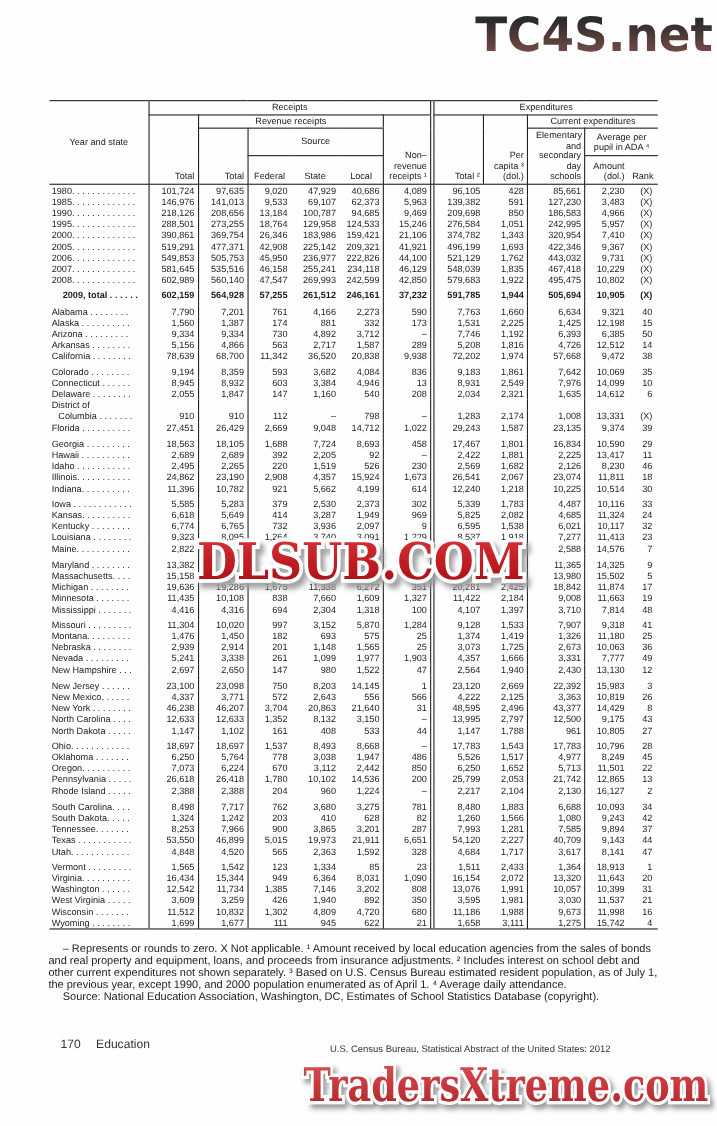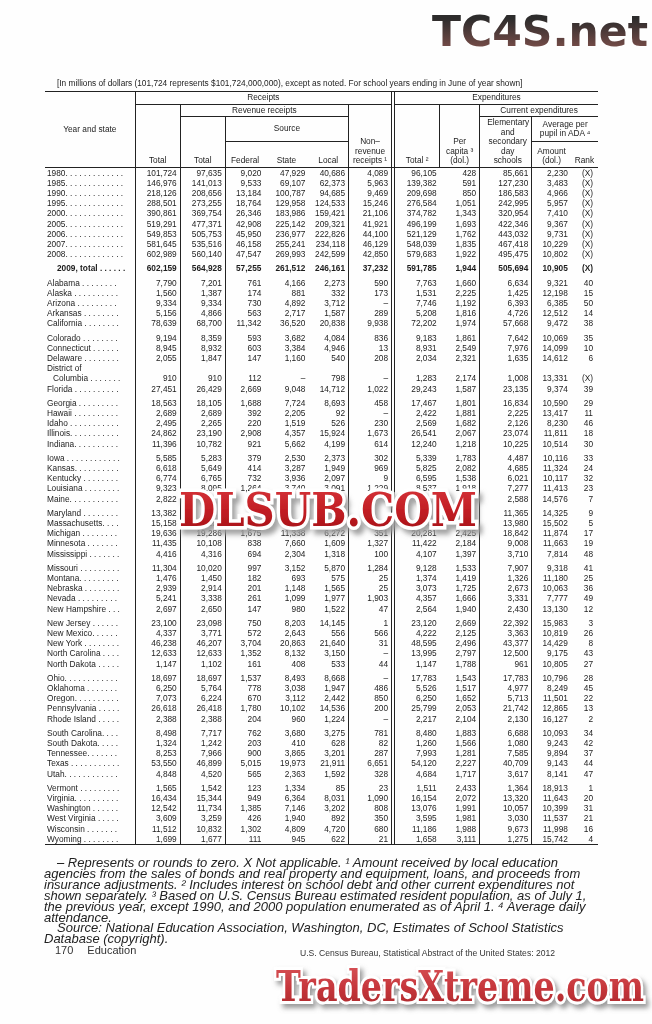--- a/index.html
+++ b/index.html
@@ -11,53 +11,52 @@
   .subtitle{position:absolute;left:57px;top:78px;width:560px;font-size:8.3px;color:#222;}
   
   table.maintab{position:absolute;left:45px;top:91px;width:553px;border-collapse:collapse;table-layout:fixed;
         font-size:8.3px;border-top:1.4px solid #222;border-bottom:1.4px solid #222;}
   col.c-name{width:90px}col.c-tot{width:45px}col.c-trev{width:45px}col.c-fed{width:39px}
   col.c-st{width:44px}col.c-loc{width:40px}col.c-nrev{width:43px}col.c-sp{width:3px}
   col.c-texp{width:45px}col.c-pcap{width:40px}col.c-elem{width:52px}col.c-amt{width:39px}col.c-rank{width:27px}
   th{font-weight:normal;padding:1px 3px;line-height:9.5px;}
   .h-group{text-align:center;border-bottom:1px solid #222;vertical-align:middle;}
   .h-year{text-align:center;vertical-align:middle;}
-  .h-bot{vertical-align:bottom;text-align:center;}
+  .h-bot{vertical-align:bottom;text-align:right;}
   .h-ctr{vertical-align:bottom;text-align:center;}
   .br{border-right:1px solid #222;}
   .bl{border-left:1px solid #222;}
   .sp{border-left:1px solid #222;border-right:1px solid #222;padding:0;}
   thead tr:last-child th, thead th.hbb{border-bottom:1px solid #222;}
   td{padding:0 3px;line-height:10.2px;white-space:nowrap;}
   td.name{text-align:left;overflow:hidden;padding-left:2px;}
   td.num{text-align:right;}
   td.rank{text-align:right;padding-right:5px;}
   tr.gap td{line-height:4px;height:4px;font-size:2px;}
   tr.boldrow td{font-weight:bold;}
   tr.boldrow td.name{padding-left:12px;}
   td.indent{padding-left:8px;}
   th.elemh{padding-left:7px;}
   
-  .footnotes{position:absolute;left:44px;top:858px;width:556px;font-size:13px;line-height:10.9px;color:#222;font-style:italic;}
+  .footnotes{position:absolute;left:44px;top:858px;width:556px;font-size:10px;line-height:10.9px;color:#222;}
   .footnotes p{margin:0;text-indent:13px;}
   .pageno{position:absolute;left:55px;top:944px;font-size:11px;color:#333;}
   .pageno .sec{margin-left:14px;text-align:right;}
   .attrib{position:absolute;left:300px;top:948px;width:340px;font-size:8.6px;color:#333;}
   
   .wm{position:absolute;pointer-events:none;}
   .wm-top{right:-4px;top:4px;}
   .wm-mid{left:170px;top:478px;}
   .wm-bot{left:268px;top:955px;}
 </style>
 </head>
 <body>
 
 <div class="page">
 
-  <div class="subtitle">[In millions of dollars (101,724 represents $101,724,000,000), except as noted. For school years ending in June of year shown]</div>
 
   <table class="maintab">
     <colgroup>
       <col class="c-name">
         <col class="c-tot">
         <col class="c-trev">
         <col class="c-fed">
         <col class="c-st">
       <col class="c-loc">
         <col class="c-nrev">

